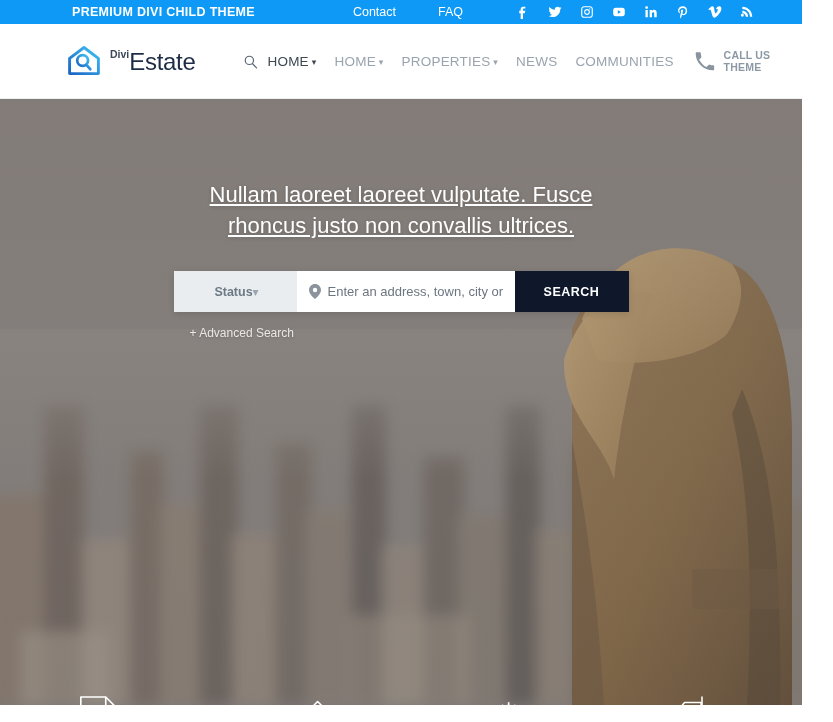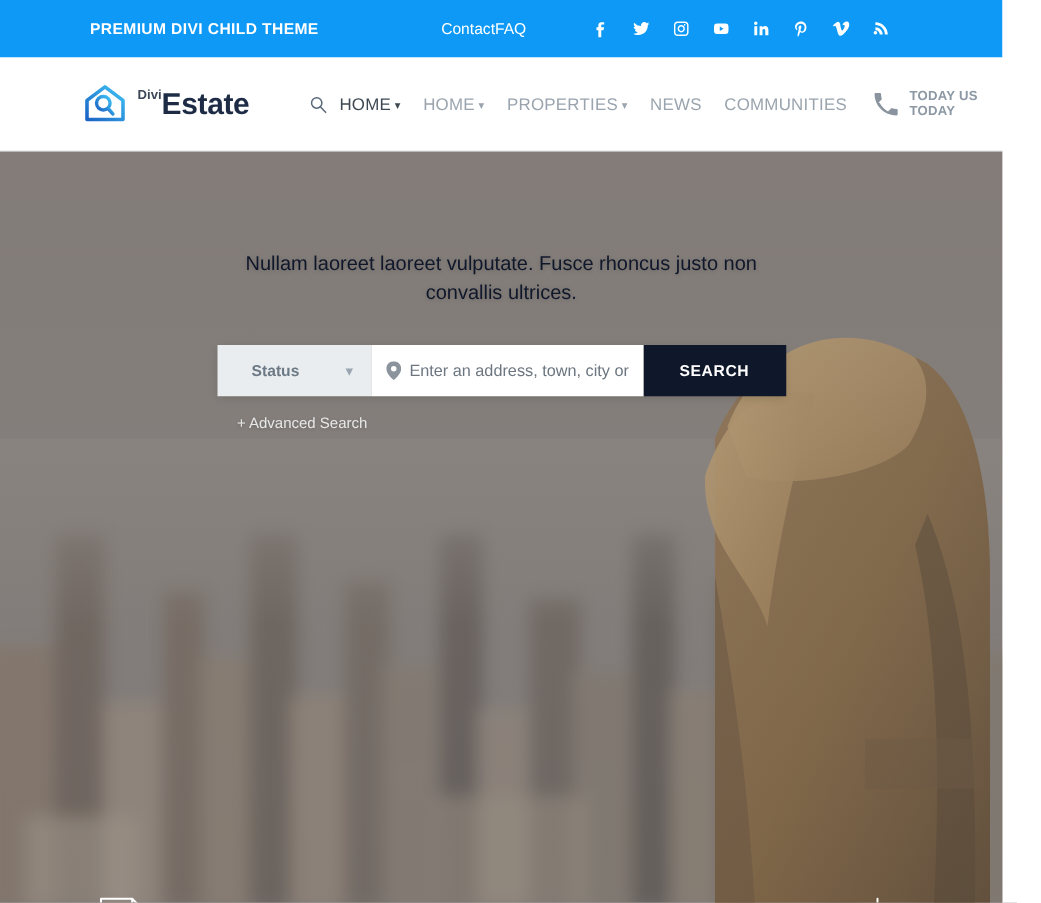--- a/index.html
+++ b/index.html
@@ -7,29 +7,29 @@
   html, body {
     width: 833px; height: 722px;
     background: #ffffff;
     font-family: "Liberation Sans", sans-serif;
     overflow: hidden;
   }
   .page { position: relative; width: 802px; height: 722px; overflow: hidden; }
 
   
   .topbar {
-    height: 46px; background: #0d99f5;
+    height: 24px; background: #0d99f5;
     display: flex; align-items: center;
     padding: 0 14px 0 72px;
   }
   .topbar-title {
     color: #ffffff; font-size: 12.5px; font-weight: bold;
     letter-spacing: .3px; white-space: nowrap;
   }
-  .topbar-links { display: flex; align-items: center; margin-left: 98px; }
+  .topbar-links { display: flex; align-items: center; margin-left: 98px; gap: 42px; }
   .topbar-links a {
     color: #ffffff; font-size: 12.5px; text-decoration: none; font-weight: 500;
     white-space: nowrap;
   }
   .social { display: flex; align-items: center; margin-left: 52px; gap: 16px; }
   .social .si {
     width: 16px; height: 16px; display: flex;
     align-items: center; justify-content: center;
     color: #ffffff; cursor: pointer;
   }
@@ -41,21 +41,21 @@
     display: flex; align-items: center;
     padding: 0 14px 0 66px;
     border-bottom: 1px solid #eceff1;
     position: relative; z-index: 5;
   }
   .logo { display: flex; align-items: center; gap: 7px; }
   .logo-mark { width: 36px; height: 36px; flex: 0 0 36px; }
   .logo-text { display: flex; flex-direction: row; line-height: 1; }
   .logo-sub { font-size: 10.5px; color: #3c4858; font-weight: 600; margin-left: 1px; }
   .logo-main {
-    font-size: 24px; color: #1d2b45; font-weight: bold;
+    font-size: 24px; color: #1d2b45; font-weight: normal;
     letter-spacing: -.3px; margin-top: 1px;
   }
 
   .nav { display: flex; align-items: center; margin-left: 47px; gap: 18px; }
   .nav-search-icon { width: 15px; height: 15px; color: #5b6878; margin-right: -8px; }
   .nav-search-icon svg { width: 15px; height: 15px; }
   .nav-item {
     display: flex; align-items: center; gap: 3px;
     font-size: 13.5px; color: #9aa4ae; letter-spacing: .2px;
     cursor: pointer; white-space: nowrap;
@@ -104,33 +104,34 @@
     padding-top: 63px;
   }
   .hero-title {
     color: #ffffff; font-size: 38px; font-weight: bold;
     line-height: 1.12; letter-spacing: -.3px;
     text-shadow: 0 1px 5px rgba(0,0,0,.25);
     max-width: 420px; margin: 0 auto;
   }
   .hero-sub {
     margin: 17px auto 0; max-width: 460px;
-    color: #0f172a; font-size: 16px; line-height: 1.42;
+    color: #ffffff; font-size: 22px; line-height: 1.42;
     text-shadow: 0 1px 4px rgba(0,0,0,.2);
+    text-decoration: underline;
   }
 
   
   .searchbar {
     margin: 30px auto 0; width: 455px; height: 41px;
     display: flex; align-items: stretch;
     box-shadow: 0 2px 7px rgba(0,0,0,.13);
   }
   .sel {
     width: 123px; background: #e9edf0; display: flex; align-items: center;
-    justify-content: flex-end; padding: 0 14px 0 17px; cursor: pointer; gap: 37px;
+    justify-content: center; padding: 0 14px 0 17px; cursor: pointer;
   }
   .sel-label { font-size: 12.5px; color: #6d7a86; font-weight: bold; }
   .sel-caret { color: #9aa6b1; font-size: 12px; line-height: 1; }
   .inp {
     flex: 1; background: #ffffff; display: flex; align-items: center;
     gap: 7px; padding: 0 12px;
   }
   .pin { width: 12px; height: 15px; flex: 0 0 12px; }
   .inp input {
     border: 0; outline: 0; width: 100%; font-size: 13px;
@@ -261,21 +262,21 @@
       </span>
     </div>
 
     <div class="callbox">
       <span class="phone-icon">
         <svg viewBox="0 0 24 24">
             <path d="M6.6 10.8c1.7 3.3 4.3 5.9 7.6 7.6l2.5-2.5c.3-.3.8-.4 1.2-.3 1.2.4 2.6.6 4 .6.6 0 1.1.5 1.1 1.1V21c0 .6-.5 1.1-1.1 1.1C10.6 22.1 1.9 13.4 1.9 2.6 1.9 2 2.4 1.5 3 1.5h3.7c.6 0 1.1.5 1.1 1.1 0 1.4.2 2.8.6 4 .1.4 0 .9-.3 1.2l-2.5 2.5z"></path>
           </svg>
       </span>
       <span class="call-lines">
-        <span class="call-label">TODAY US TODAY</span>
+        <span class="call-label">CALL US THEME</span>
       </span>
     </div>
   </div>
 
   <div class="hero">
     <div class="hero-photo">
       <div class="sky"></div>
       <div class="city">
         <div class="bld" style="left:-10px;width:58px;height:210px;background:#8d7c6c;"></div>
         <div class="bld" style="left:44px;width:40px;height:300px;background:#6f6258;"></div>

